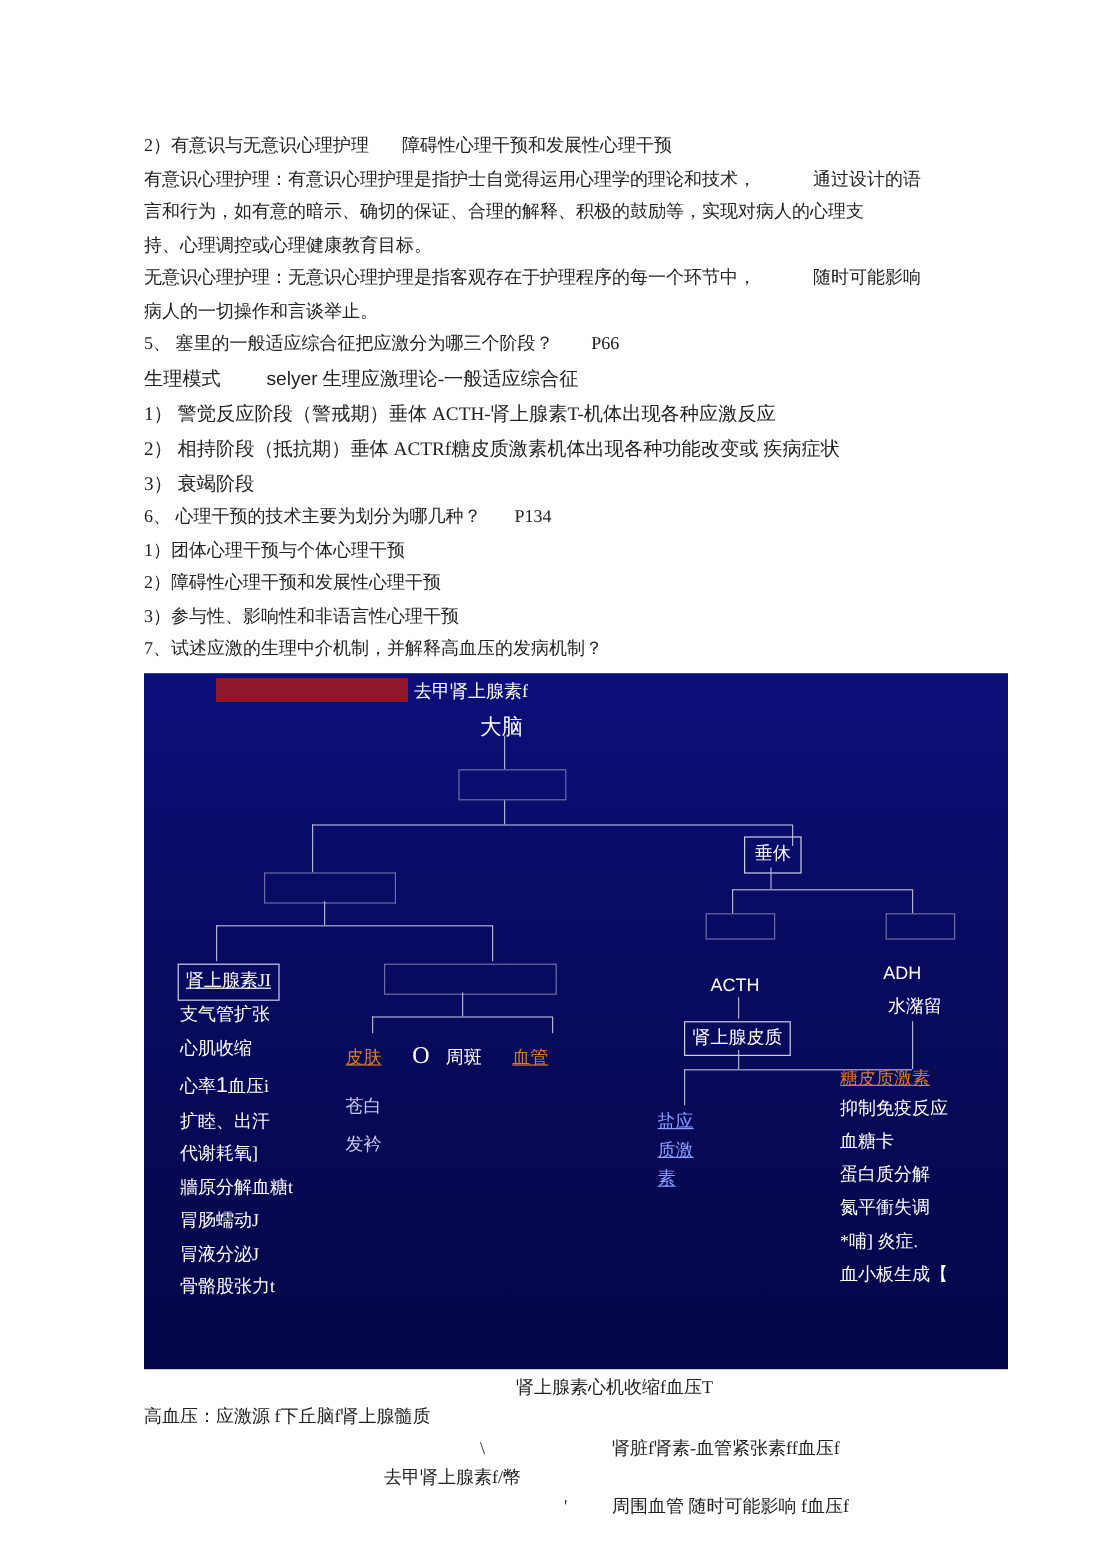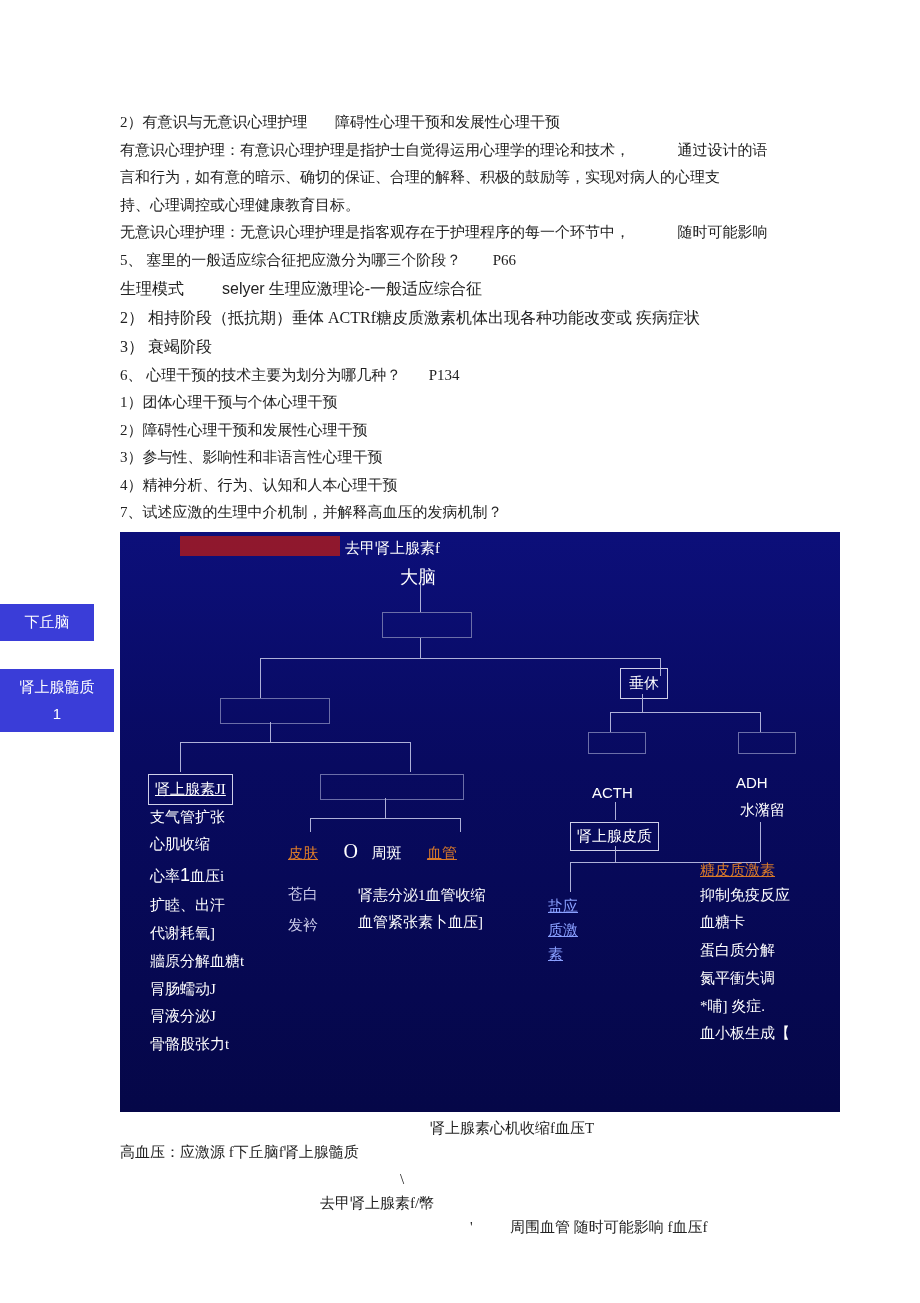--- a/index.html
+++ b/index.html
@@ -148,63 +148,59 @@
   </div>
   <div class="para">
     <span>持、心理调控或心理健康教育目标。</span>
   </div>
 
   <div class="para line-group">
     <span>无意识心理护理：无意识心理护理是指客观存在于护理程序的每一个环节中，</span>
     <span class="gap-right" style="width:40px"></span>
     <span>随时可能影响</span>
   </div>
+  <div class="para">
+    <span>病人的一切操作和言谈举止。</span>
+  </div>
 
   <div class="para line-group">
     <span>5、 塞里的一般适应综合征把应激分为哪三个阶段？</span>
     <span class="gap-right" style="width:24px"></span>
     <span>P66</span>
   </div>
 
   <div class="para line-group" style="font-size:16px;">
     <span>生理模式</span>
     <span class="gap-right" style="width:30px"></span>
     <span class="selyer">selyer</span>
     <span> 生理应激理论-一般适应综合征</span>
   </div>
 
   <div class="para" style="font-size:16px;">
+    <span>1）  警觉反应阶段（警戒期）垂体 ACTH-肾上腺素T-机体出现各种应激反应</span>
+  </div>
+  <div class="para" style="font-size:16px;">
     <span>2）  相持阶段（抵抗期）垂体 ACTRf糖皮质激素机体出现各种功能改变或  疾病症状</span>
   </div>
   <div class="para" style="font-size:16px;">
     <span>3）  衰竭阶段</span>
   </div>
 
   <div class="para line-group">
     <span>6、 心理干预的技术主要为划分为哪几种？</span>
     <span class="gap-right" style="width:20px"></span>
     <span>P134</span>
   </div>
   <div class="para"><span>1）团体心理干预与个体心理干预</span></div>
   <div class="para"><span>2）障碍性心理干预和发展性心理干预</span></div>
   <div class="para"><span>3）参与性、影响性和非语言性心理干预</span></div>
-  <div class="para"><span>4）精神分析、行为、认知和人本心理干预</span></div>
   <div class="para"><span>7、试述应激的生理中介机制，并解释高血压的发病机制？</span></div>
 
   <div class="diagram-wrap">
 
-    <div class="side-tags">
-      <div class="tag">
-        <span>下丘脑</span>
-      </div>
-      <div class="tag tag2">
-        <span>肾上腺髓质</span>
-        <span class="onenum">1</span>
-      </div>
-    </div>
 
     <div class="diagram">
 
       <div class="top-red-bar"></div>
 
       <div class="d-txt" style="left:225px; top:4px;">
         <span>去甲肾上腺素f</span>
       </div>
       <div class="d-txt" style="left:280px; top:30px; font-size:18px;">
         <span>大脑</span>
@@ -290,24 +286,20 @@
         <span>周斑</span>
         <span style="display:inline-block; width:18px;"></span>
         <span class="orange">血管</span>
       </div>
 
       <div class="d-txt" style="left:168px; top:350px; color:#c9c9e8;">
         <div>苍白</div>
         <div style="margin-top:6px;">发衿</div>
       </div>
 
-      <div class="d-txt" style="left:238px; top:350px; line-height:1.85;">
-        <div>肾恚分泌1血管收缩</div>
-        <div>血管紧张素卜血压]</div>
-      </div>
 
       <div class="d-txt" style="left:428px; top:362px; line-height:1.6;">
         <div class="blue-ul">盐应</div>
         <div class="blue-ul">质激</div>
         <div class="blue-ul">素</div>
       </div>
 
       <div class="d-txt orange" style="left:580px; top:326px;">
         <span>糖皮质激素</span>
       </div>
@@ -329,20 +321,21 @@
     <div class="formula-row">
       <span class="formula-txt" style="left:310px;">肾上腺素心机收缩f血压T</span>
     </div>
 
     <div class="para">
       <span>高血压：应激源 f下丘脑f肾上腺髓质</span>
     </div>
 
     <div class="formula-row">
       <span class="formula-txt" style="left:280px;">\</span>
+      <span class="formula-txt" style="left:390px;">肾脏f肾素-血管紧张素ff血压f</span>
     </div>
 
     <div class="formula-row">
       <span class="formula-txt" style="left:200px;">去甲肾上腺素f/幣</span>
     </div>
 
     <div class="formula-row">
       <span class="formula-txt" style="left:350px;">'</span>
       <span class="formula-txt" style="left:390px;">周围血管 随时可能影响 f血压f</span>
     </div>

